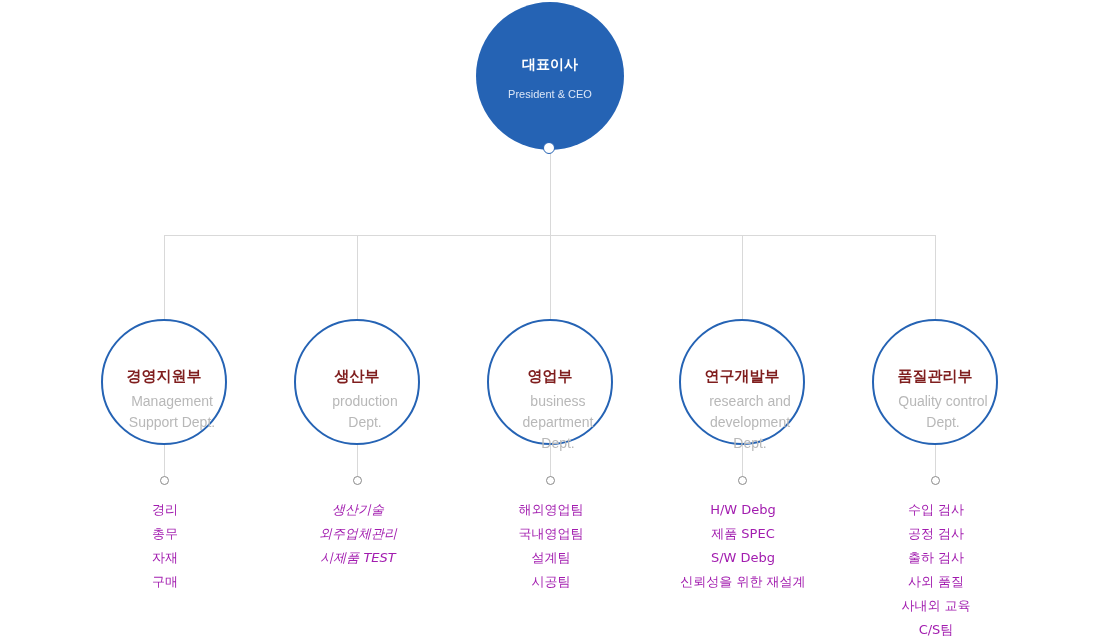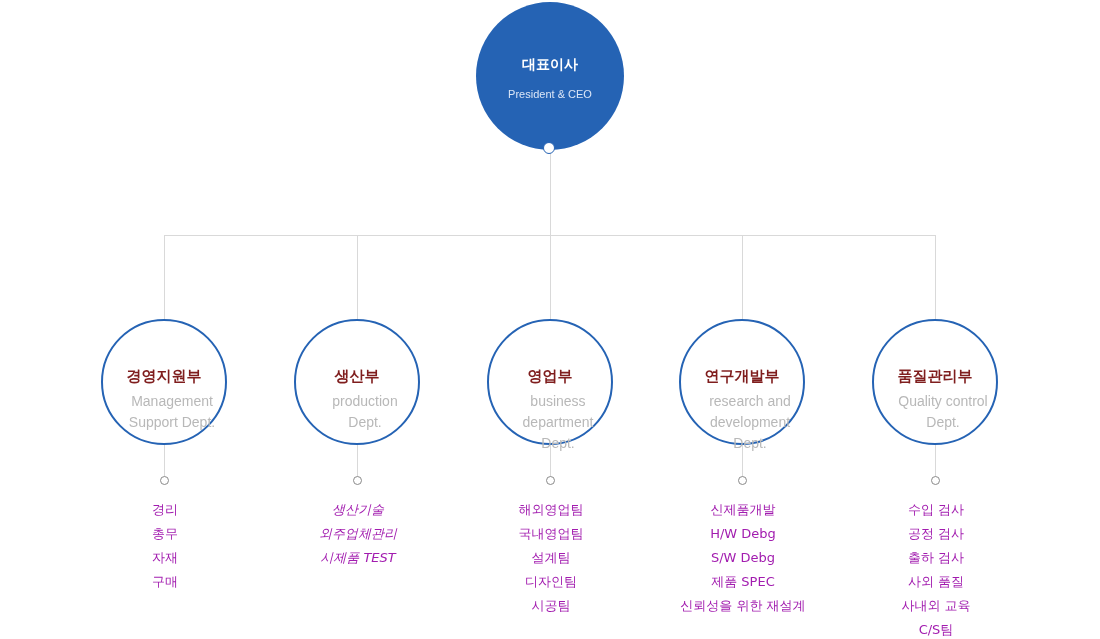--- a/index.html
+++ b/index.html
@@ -78,28 +78,26 @@
 </ul>
 <ul class="list" style="left:278px;font-style:italic;">
   <li>생산기술</li>
   <li>외주업체관리</li>
   <li>시제품 TEST</li>
 </ul>
 <ul class="list" style="left:471px;">
   <li>해외영업팀</li>
   <li>국내영업팀</li>
   <li>설계팀</li>
-  <li>디자인팀</li>
   <li>시공팀</li>
 </ul>
 <ul class="list" style="left:663px;">
-  <li>신제품개발</li>
   <li>H/W Debg</li>
+  <li>제품 SPEC</li>
   <li>S/W Debg</li>
-  <li>제품 SPEC</li>
   <li>신뢰성을 위한 재설계</li>
 </ul>
 <ul class="list" style="left:856px;">
   <li>수입 검사</li>
   <li>공정 검사</li>
   <li>출하 검사</li>
   <li>사외 품질</li>
   <li>사내외 교육</li>
   <li>C/S팀</li>
 </ul>

